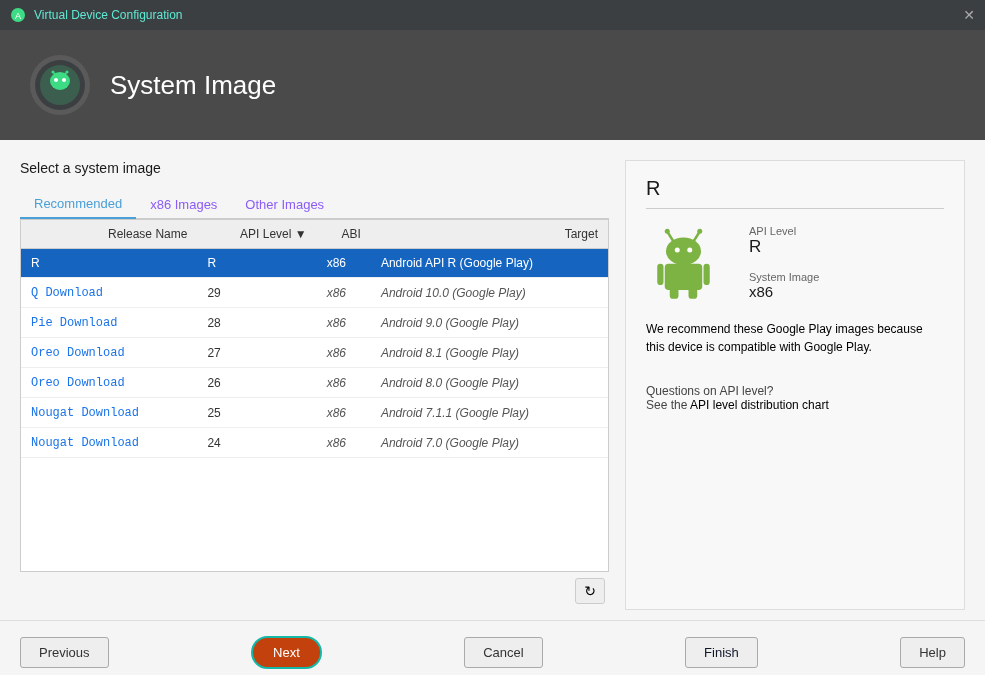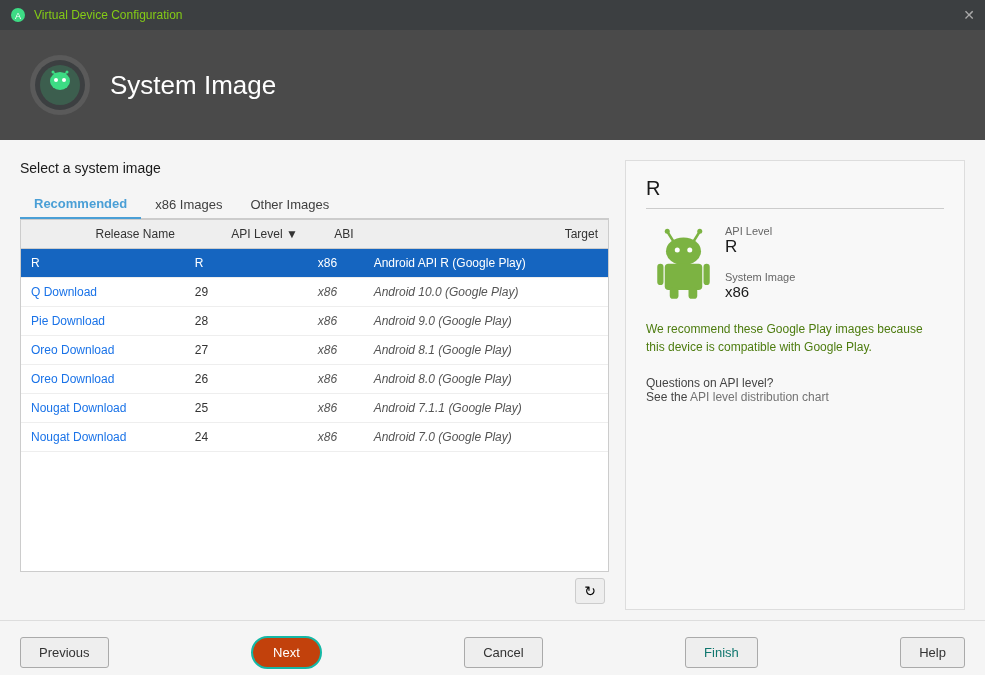--- a/index.html
+++ b/index.html
@@ -26,21 +26,21 @@
       display: flex;
       align-items: center;
       gap: 8px;
     }
     .title-bar-icon {
       width: 16px;
       height: 16px;
     }
     .title-bar-title {
       font-size: 12px;
-      color: #84cc16;
+      color: #5eead4;
     }
     .title-bar-close {
       font-size: 14px;
       cursor: pointer;
       color: #aaaaaa;
     }
 
     
     .header-banner {
       background: #4a4a4a;
@@ -91,29 +91,29 @@
     .tabs {
       display: flex;
       gap: 0;
       border-bottom: 1px solid #cccccc;
       margin-bottom: 0;
     }
     .tab {
       padding: 6px 14px;
       font-size: 13px;
       cursor: pointer;
-      color: #404040;
+      color: #8b5cf6;
       background: transparent;
       border: none;
       outline: none;
     }
     .tab.active {
       border-bottom: 2px solid #4a9fd6;
       color: #4a9fd6;
-      font-weight: 700;
+      font-weight: 400;
       margin-bottom: -1px;
     }
 
     
     .table-container {
       border: 1px solid #cccccc;
       background: #ffffff;
       flex: 1;
       overflow-y: auto;
     }
@@ -143,20 +143,21 @@
       color: #ffffff;
     }
     tbody td {
       padding: 7px 10px;
       font-size: 12px;
       color: #333;
     }
     .link-text {
       color: #1a73e8;
       text-decoration: none;
+      font-family: Liberation Mono, monospace;
     }
     .italic-text {
       font-style: italic;
       color: #555;
     }
 
     
     .table-footer {
       display: flex;
       justify-content: flex-end;
@@ -188,21 +189,21 @@
     .right-panel-title {
       font-size: 20px;
       font-weight: 400;
       padding-bottom: 8px;
       border-bottom: 1px solid #cccccc;
       color: #1a1a1a;
     }
     .android-logo-area {
       display: flex;
       align-items: center;
-      gap: 4px;
+      gap: 28px;
       margin: 6px 0;
     }
     .info-block {
       display: flex;
       flex-direction: column;
       gap: 14px;
     }
     .info-label {
       font-size: 11px;
       color: #666;
@@ -210,31 +211,31 @@
     .info-value {
       font-size: 15px;
       font-weight: 500;
       color: #1a1a1a;
     }
     .info-value.large {
       font-size: 17px;
     }
     .description-text {
       font-size: 12px;
-      color: #4d7c0f;
+      color: #000000;
       line-height: 1.5;
       margin-top: 4px;
     }
     .api-link {
       font-size: 12px;
       color: #444;
-      margin-top: 10px;
+      margin-top: 18px;
     }
     .api-link a {
-      color: #737373;
+      color: #000000;
       text-decoration: none;
     }
 
     
     .bottom-bar {
       height: 63px;
       background: #f5f5f5;
       border-top: 1px solid #dddddd;
       display: flex;
       align-items: center;
@@ -252,21 +253,21 @@
       color: #333;
     }
     .btn.primary {
       background: #c2410c;
       color: #ffffff;
       border: 2px solid #14b8a6;
       border-radius: 20px;
       padding: 7px 20px;
     }
     .btn:disabled {
-      color: #0f766e;
+      color: #0f172a;
       cursor: default;
     }
 
     
     .android-robot {
       width: 75px;
       height: 75px;
     }
   </style>
 </head>

